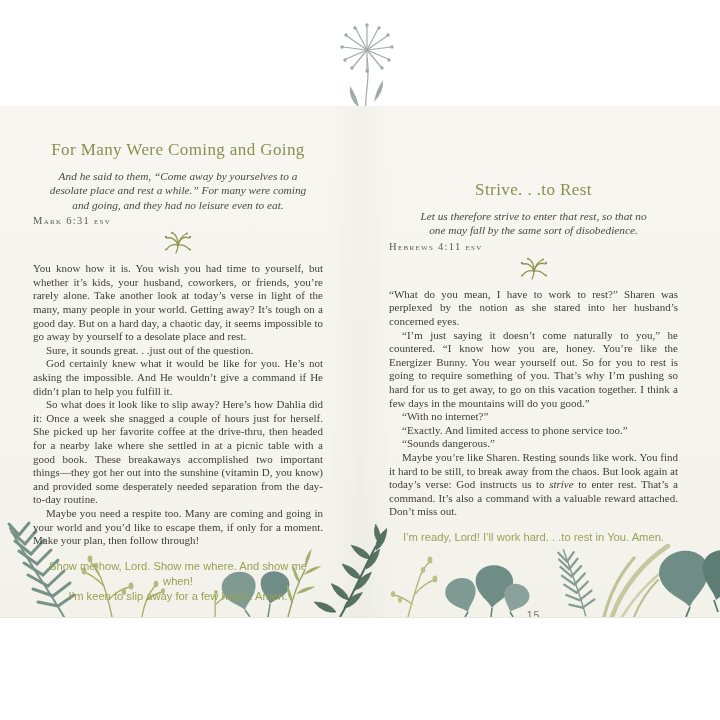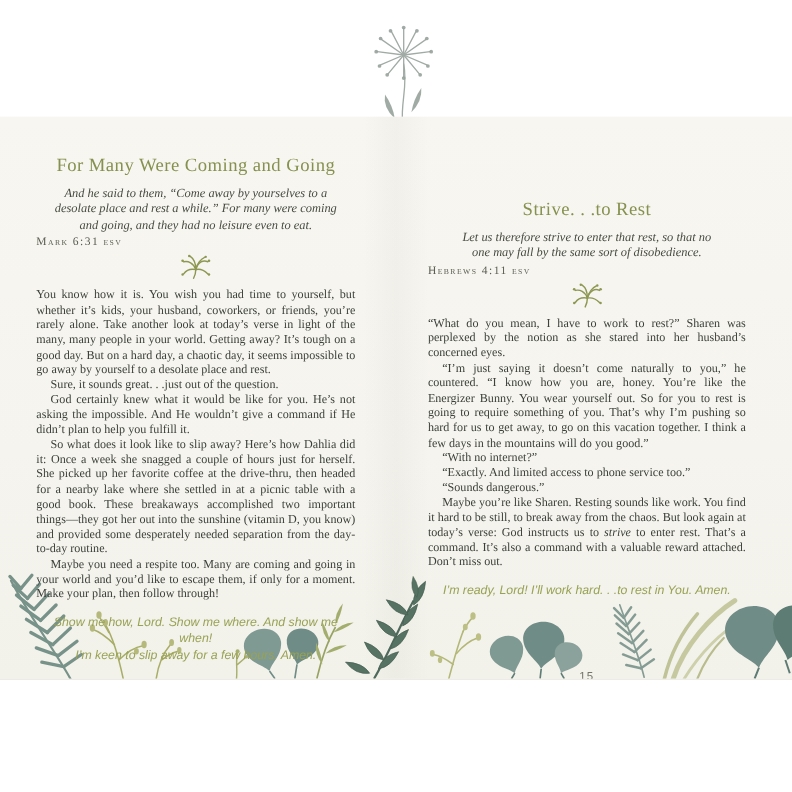--- a/index.html
+++ b/index.html
@@ -27,21 +27,21 @@
     font-size:17px;font-weight:normal;letter-spacing:0.4px;color:#87914f;
   }
   .scripture{margin-top:9px;text-align:center;font-style:italic;
     font-size:11.3px;line-height:14.4px;color:#474b41;}
   .reference{margin-top:3px;text-align:left;font-variant:small-caps;
     font-size:10.5px;letter-spacing:1.3px;color:#5a5d52;}
   .divider{display:block;margin:5px auto 7px auto;}
   .body-text{font-size:11px;line-height:13.6px;color:#3c403a;text-align:justify;}
   .body-text p{margin:0;text-indent:13px;}
   .body-text p.no-indent{text-indent:0;}
-  .prayer{margin-top:11px;text-align:center;font-style:italic;
+  .prayer{margin-top:11px;text-align:center;
     font-family:"Liberation Sans", sans-serif;
     font-size:11.2px;line-height:15.2px;color:#99a254;}
   .pagenum{position:absolute;top:463px;left:0;width:100%;text-align:center;
     font-family:"Liberation Sans", sans-serif;
     font-size:10.5px;letter-spacing:1px;color:#74746a;}
   .band{position:absolute;left:0;bottom:0;width:720px;height:105px;}
   .top-sprig{position:absolute;left:326px;top:12px;}
   em{font-style:italic;}
 </style>
 </head>

